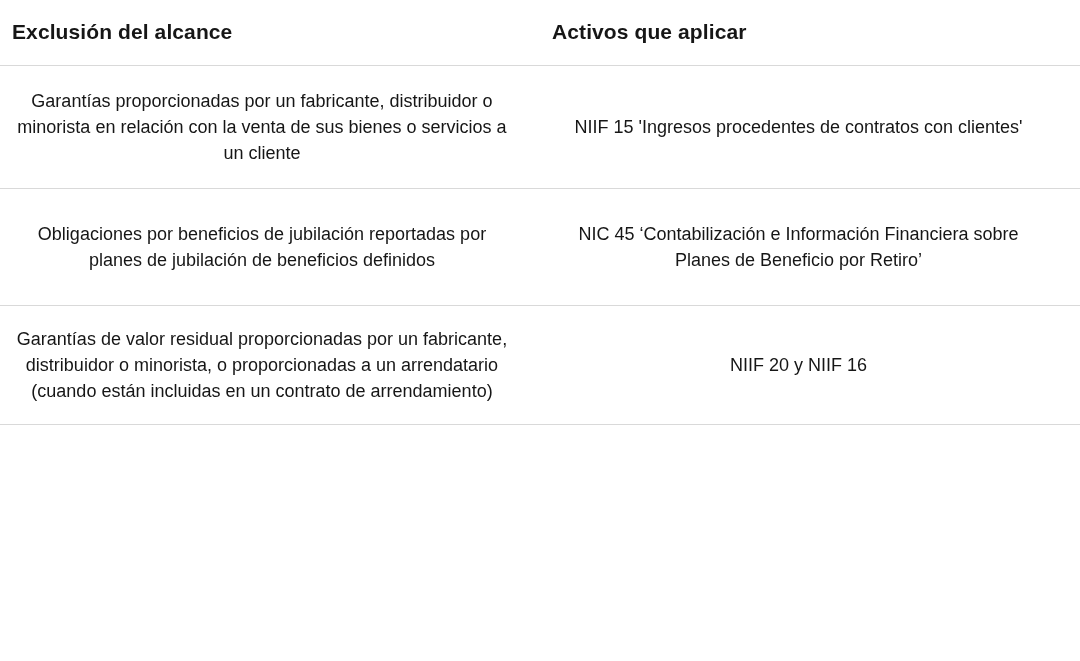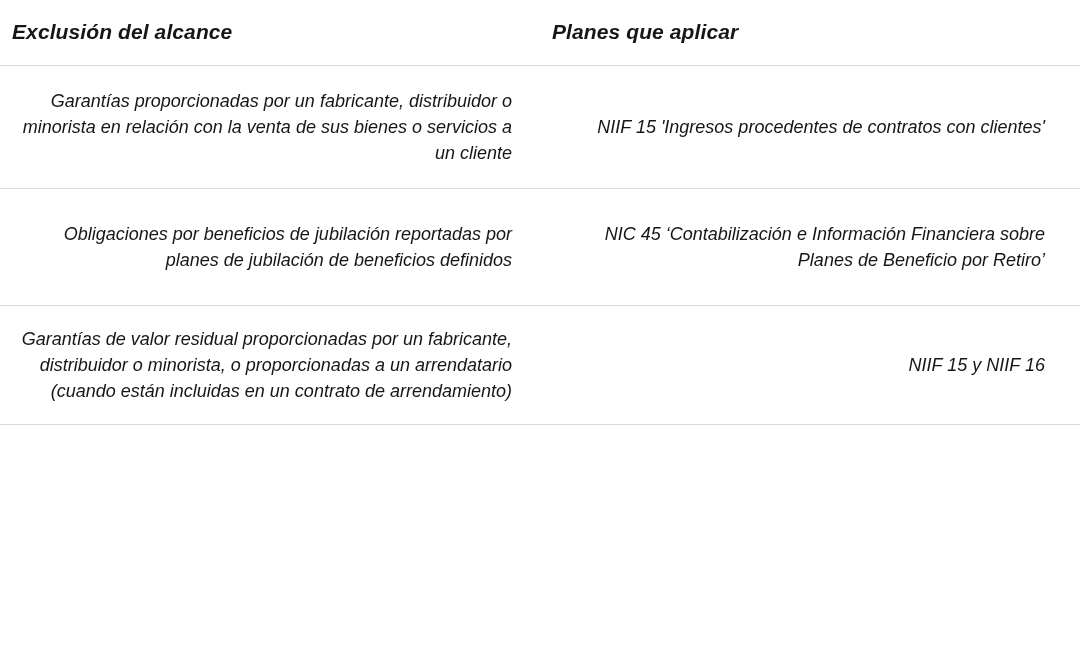--- a/index.html
+++ b/index.html
@@ -1,20 +1,20 @@
 <!DOCTYPE html>
 <html lang="es" style="--bg: #ffffff; --text: #161616; --divider: #d9d9d9;"><head>
 <meta charset="utf-8">
 <style>
   :root {
     --bg: #ffffff;
     --text: #161616;
     --divider: #d9d9d9;
   }
-  * { margin: 0; padding: 0; box-sizing: border-box; font-style: italic; }
+  * { margin: 0; padding: 0; box-sizing: border-box; }
   html, body {
     width: 1080px;
     height: 661px;
     background: var(--bg);
     font-family: "Liberation Sans", sans-serif;
     color: var(--text);
     overflow: hidden;
   }
   table.standards {
     width: 1080px;
@@ -31,21 +31,21 @@
     vertical-align: middle;
     padding: 0 20px 0 12px;
     height: 65px;
     border-bottom: 1px solid var(--divider);
     letter-spacing: 0.1px;
   }
   tbody td {
     font-size: 18px;
     line-height: 26px;
     font-weight: 400;
-    text-align: right;
+    text-align: center;
     vertical-align: middle;
     border-bottom: 1px solid var(--divider);
   }
   tbody td.cell-exclusion { padding: 16px 28px 16px 12px; }
   tbody td.cell-standards { padding: 16px 35px 16px 12px; }
 
   tbody tr:nth-child(1) { height: 123px; }
   tbody tr:nth-child(2) { height: 117px; }
   tbody tr:nth-child(3) { height: 119px; }
   tbody tr:nth-child(4) { height: 117px; }
@@ -55,30 +55,30 @@
 <body>
 
 <table class="standards">
   <colgroup>
     <col class="c-left">
     <col class="c-right">
   </colgroup>
   <thead>
     <tr>
       <th>Exclusión del alcance</th>
-      <th>Planes que aplicar</th>
+      <th>Activos que aplicar</th>
     </tr>
   </thead>
   <tbody>
     <tr>
       <td class="cell-exclusion">Garantías proporcionadas por un fabricante, distribuidor o minorista en relación con la venta de sus bienes o servicios a un cliente</td>
       <td class="cell-standards">NIIF 15 'Ingresos procedentes de contratos con clientes'</td>
     </tr>
     <tr>
       <td class="cell-exclusion">Obligaciones por beneficios de jubilación reportadas por planes de jubilación de beneficios definidos</td>
       <td class="cell-standards">NIC 45 ‘Contabilización e Información Financiera sobre Planes de Beneficio por Retiro’</td>
     </tr>
     <tr>
       <td class="cell-exclusion">Garantías de valor residual proporcionadas por un fabricante, distribuidor o minorista, o proporcionadas a un arrendatario (cuando están incluidas en un contrato de arrendamiento)</td>
-      <td class="cell-standards">NIIF 15 y NIIF 16</td>
+      <td class="cell-standards">NIIF 20 y NIIF 16</td>
     </tr>
   </tbody>
 </table>
 
 </body></html>

